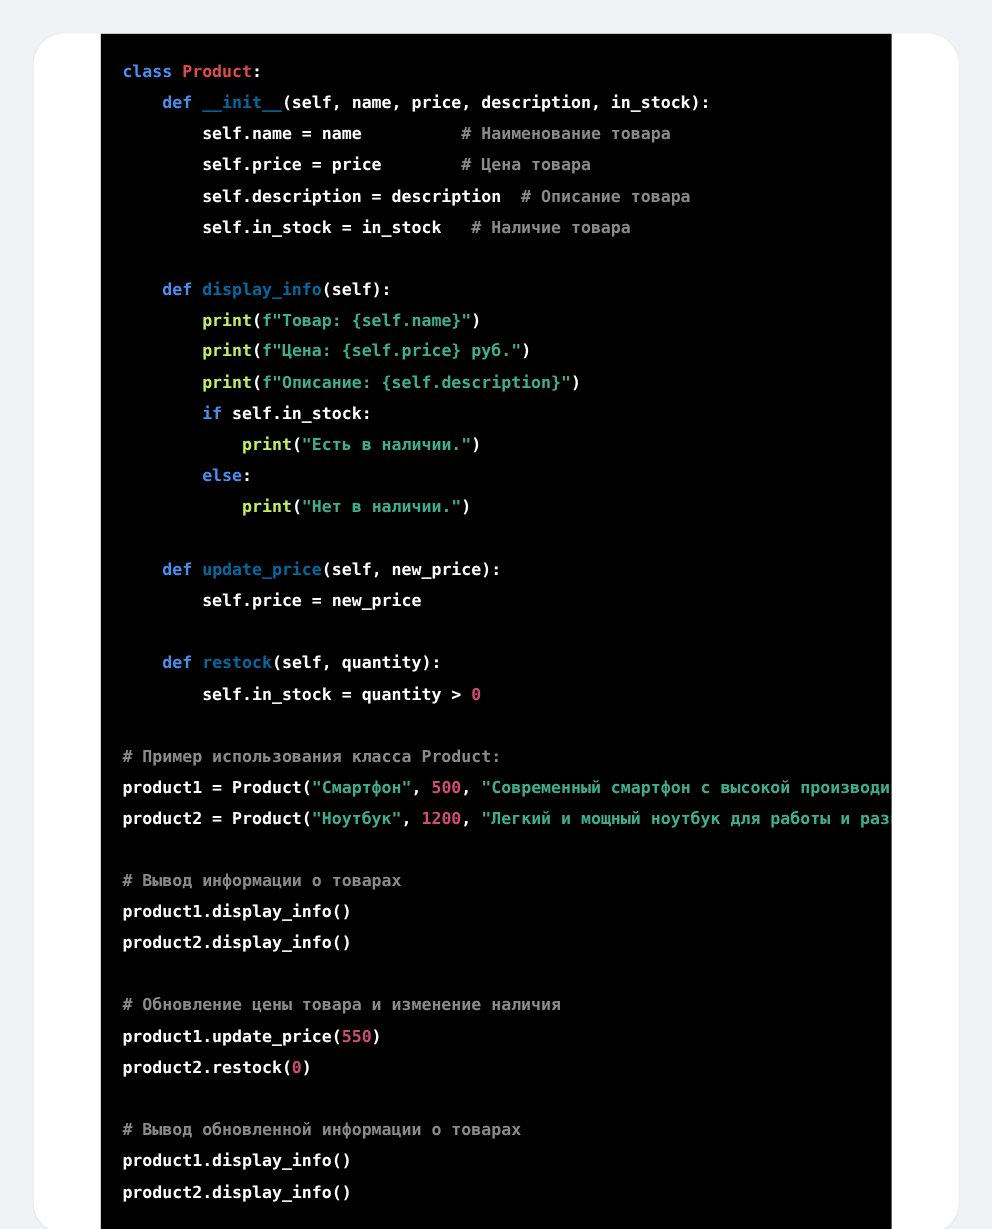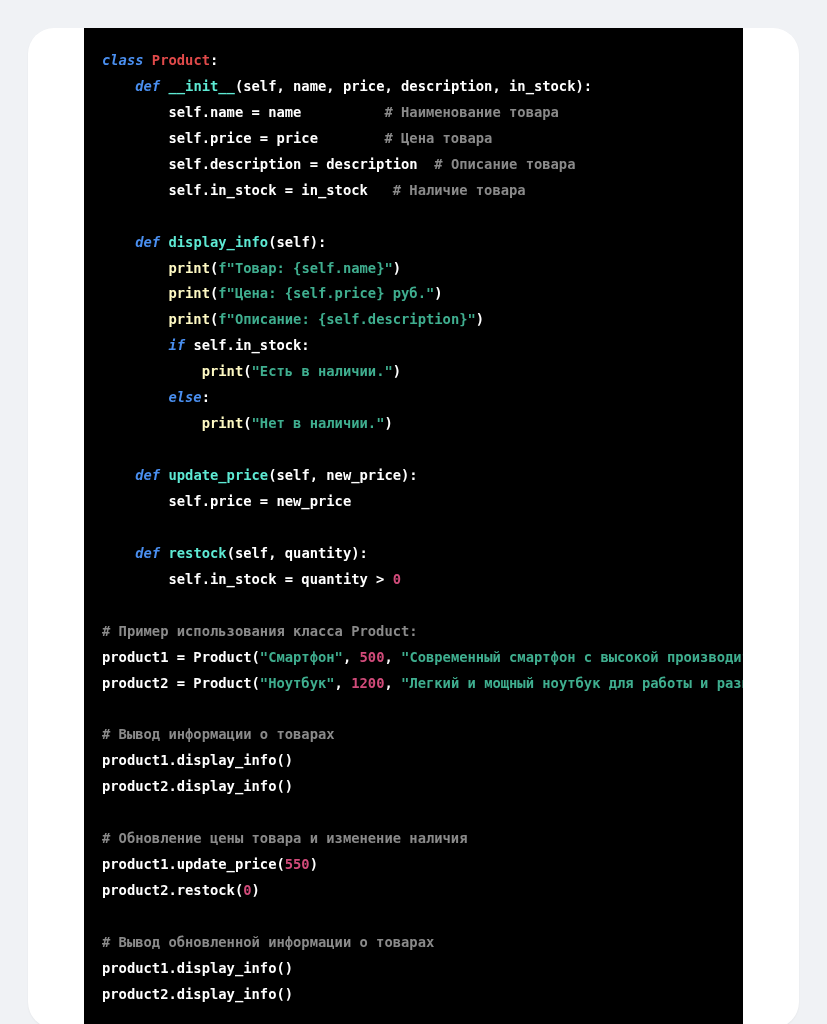--- a/index.html
+++ b/index.html
@@ -19,24 +19,24 @@
     background: #000000;
     margin: 0 56px;
     padding: 20px 18px;
     font-size: 13.8px;
     line-height: 1.88;
     font-weight: bold;
     white-space: pre;
     overflow: hidden;
     color: #ffffff;
   }
-  .kw   { color: #4a8ff0; font-style: italic; }      
+  .kw   { color: #4a8ff0; }      
   .cls  { color: #e04a4a; margin-top: 16px; }      
-  .fn   { color: #5eead4; }      
-  .pri  { color: #fef9c3; }      
+  .fn   { color: #0369a1; }      
+  .pri  { color: #bef264; }      
   .str  { color: #3fae8f; }      
   .num  { color: #d14b7a; }      
   .cmt  { color: #8a8a8a; margin-top: 48px; }      
   .id   { color: #ffffff; }      
 </style>
 </head>
 <body>
 
 <div class="card">
   <pre class="code-block" id="code"><div><span class="kw">class </span><span class="cls">Product</span><span class="id">:</span></div><div><span class="id">    </span><span class="kw">def </span><span class="fn">__init__</span><span class="id">(self, name, price, description, in_stock):</span></div><div><span class="id">        self.name = name          </span><span class="cmt"># Наименование товара</span></div><div><span class="id">        self.price = price        </span><span class="cmt"># Цена товара</span></div><div><span class="id">        self.description = description  </span><span class="cmt"># Описание товара</span></div><div><span class="id">        self.in_stock = in_stock   </span><span class="cmt"># Наличие товара</span></div><div>&nbsp;</div><div><span class="id">    </span><span class="kw">def </span><span class="fn">display_info</span><span class="id">(self):</span></div><div><span class="id">        </span><span class="pri">print</span><span class="id">(</span><span class="str">f"Товар: {self.name}"</span><span class="id">)</span></div><div><span class="id">        </span><span class="pri">print</span><span class="id">(</span><span class="str">f"Цена: {self.price} руб."</span><span class="id">)</span></div><div><span class="id">        </span><span class="pri">print</span><span class="id">(</span><span class="str">f"Описание: {self.description}"</span><span class="id">)</span></div><div><span class="id">        </span><span class="kw">if</span><span class="id"> self.in_stock:</span></div><div><span class="id">            </span><span class="pri">print</span><span class="id">(</span><span class="str">"Есть в наличии."</span><span class="id">)</span></div><div><span class="id">        </span><span class="kw">else</span><span class="id">:</span></div><div><span class="id">            </span><span class="pri">print</span><span class="id">(</span><span class="str">"Нет в наличии."</span><span class="id">)</span></div><div>&nbsp;</div><div><span class="id">    </span><span class="kw">def </span><span class="fn">update_price</span><span class="id">(self, new_price):</span></div><div><span class="id">        self.price = new_price</span></div><div>&nbsp;</div><div><span class="id">    </span><span class="kw">def </span><span class="fn">restock</span><span class="id">(self, quantity):</span></div><div><span class="id">        self.in_stock = quantity &gt; </span><span class="num">0</span></div><div>&nbsp;</div><div><span class="cmt"># Пример использования класса Product:</span></div><div><span class="id">product1 = Product(</span><span class="str">"Смартфон"</span><span class="id">, </span><span class="num">500</span><span class="id">, </span><span class="str">"Современный смартфон с высокой производител</span></div><div><span class="id">product2 = Product(</span><span class="str">"Ноутбук"</span><span class="id">, </span><span class="num">1200</span><span class="id">, </span><span class="str">"Легкий и мощный ноутбук для работы и развл</span></div><div>&nbsp;</div><div><span class="cmt"># Вывод информации о товарах</span></div><div><span class="id">product1.display_info()</span></div><div><span class="id">product2.display_info()</span></div><div>&nbsp;</div><div><span class="cmt"># Обновление цены товара и изменение наличия</span></div><div><span class="id">product1.update_price(</span><span class="num">550</span><span class="id">)</span></div><div><span class="id">product2.restock(</span><span class="num">0</span><span class="id">)</span></div><div>&nbsp;</div><div><span class="cmt"># Вывод обновленной информации о товарах</span></div><div><span class="id">product1.display_info()</span></div><div><span class="id">product2.display_info()</span></div></pre>

